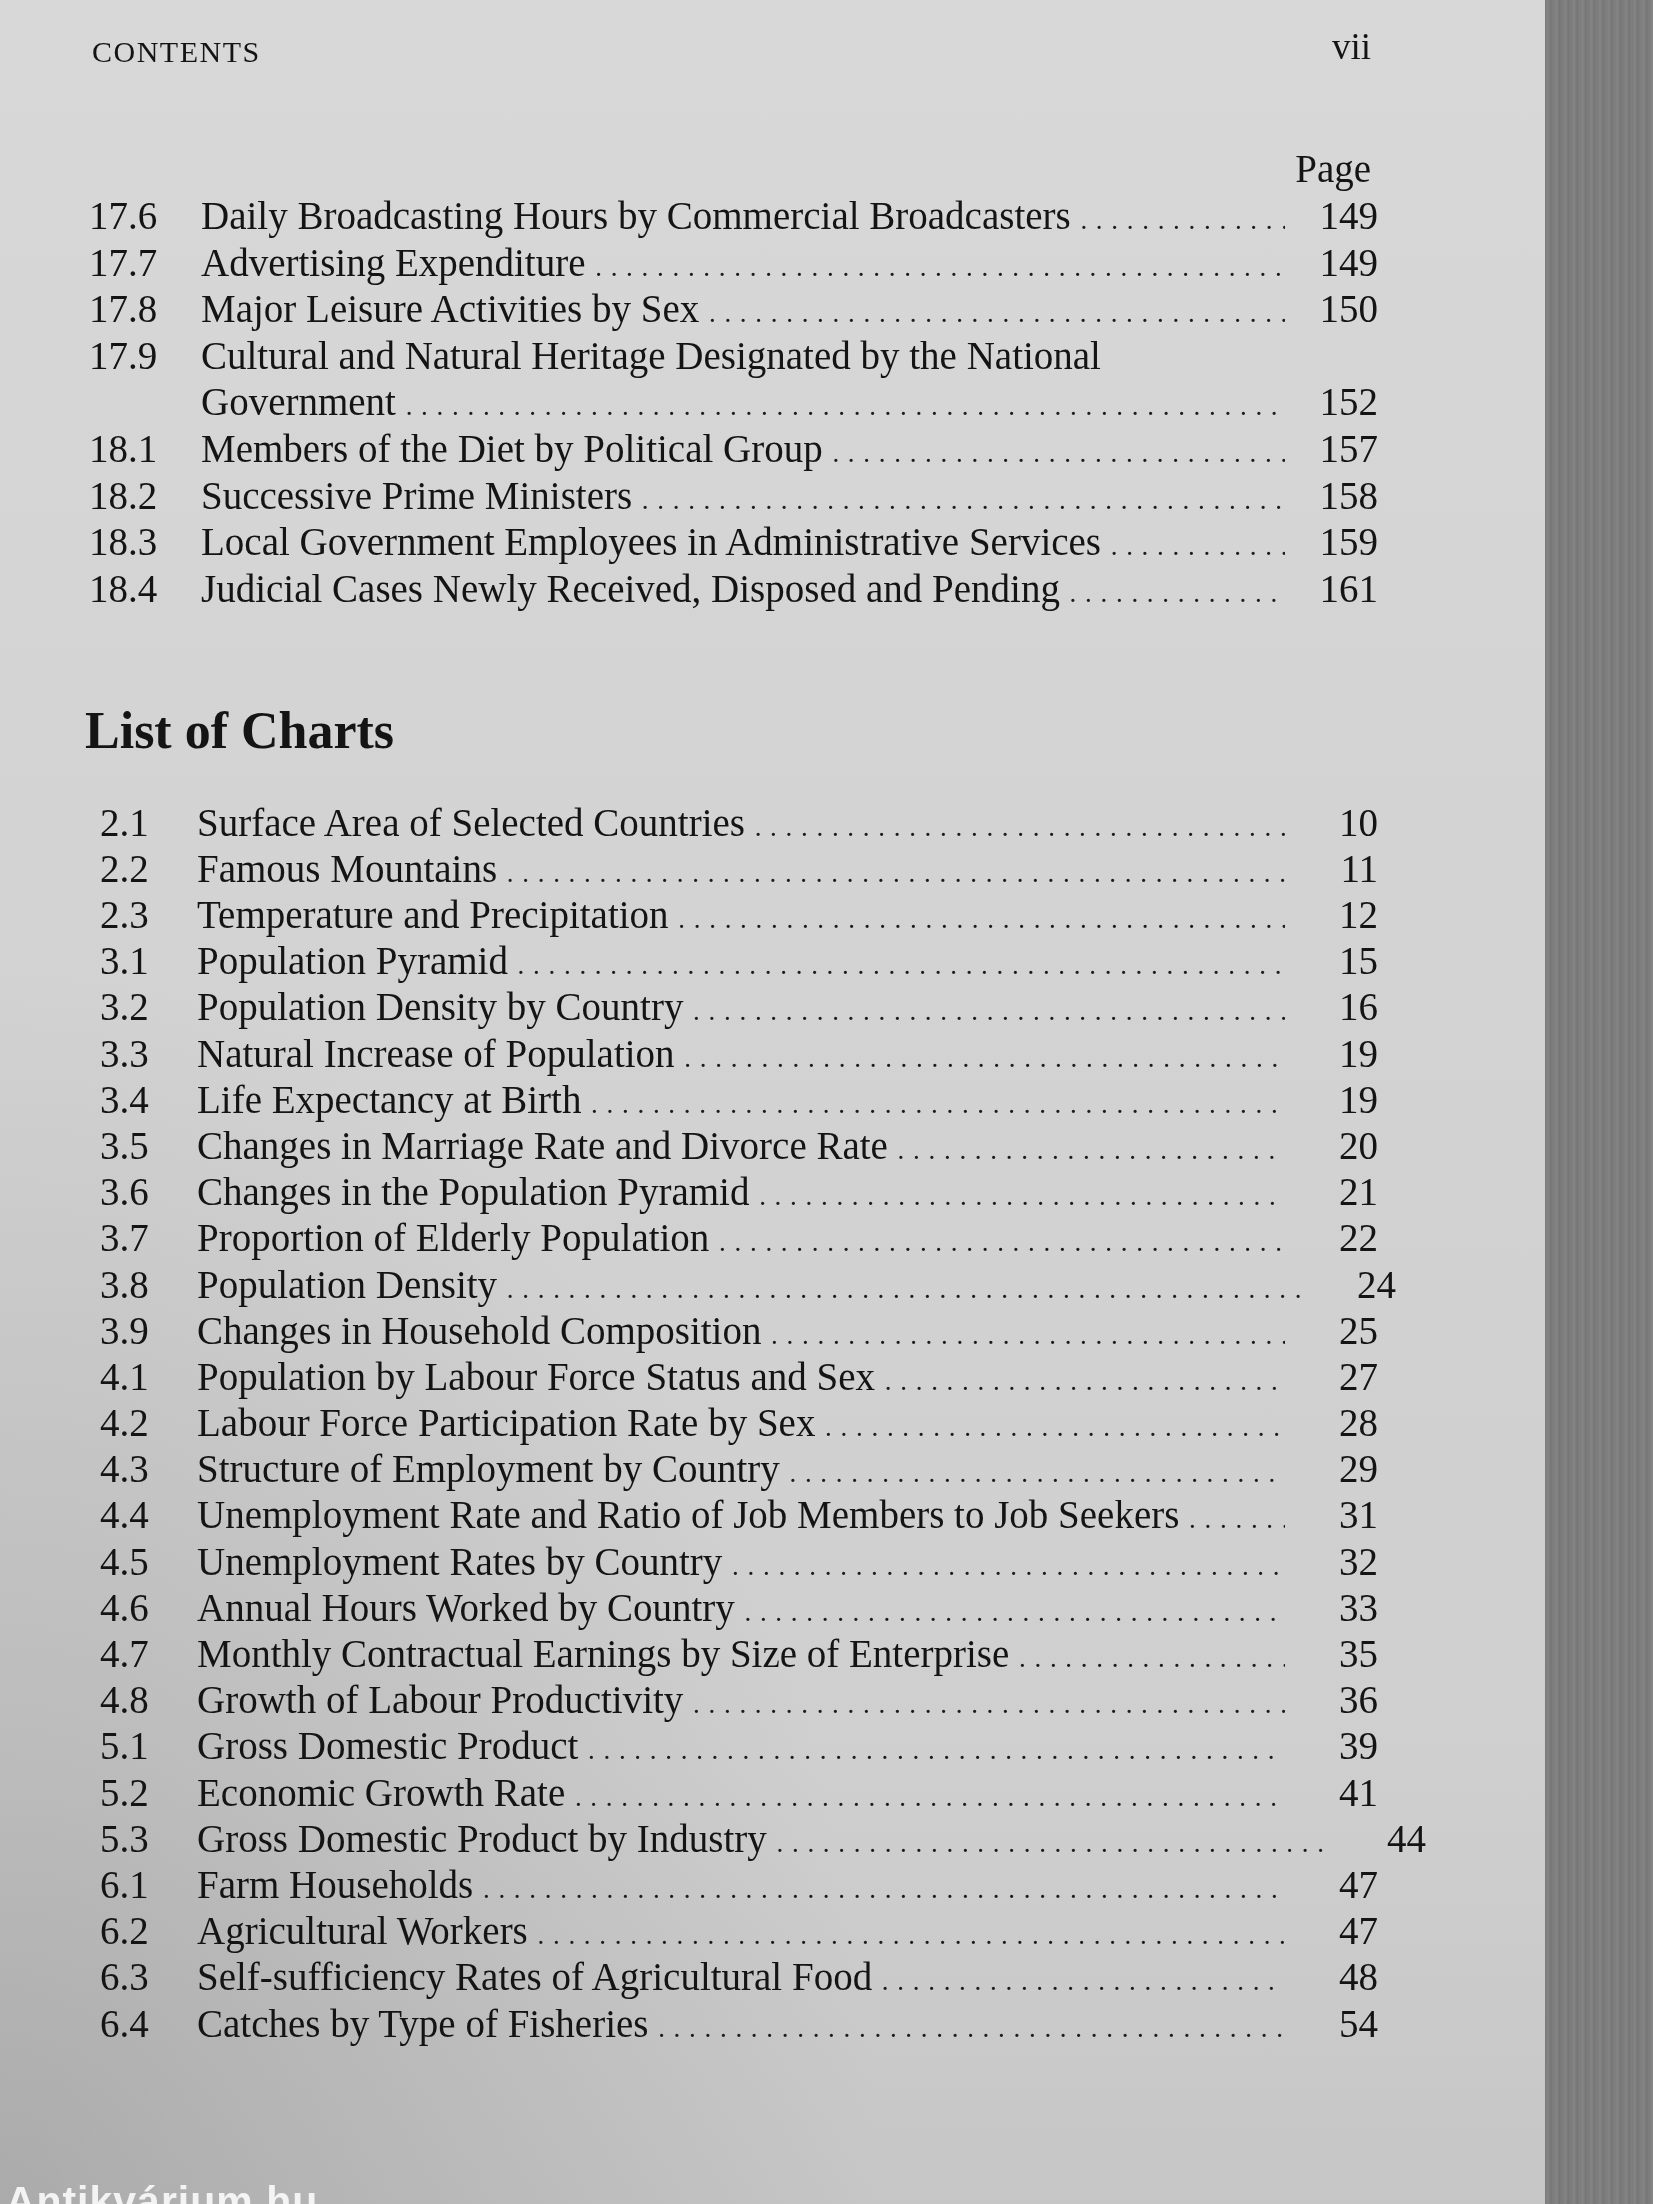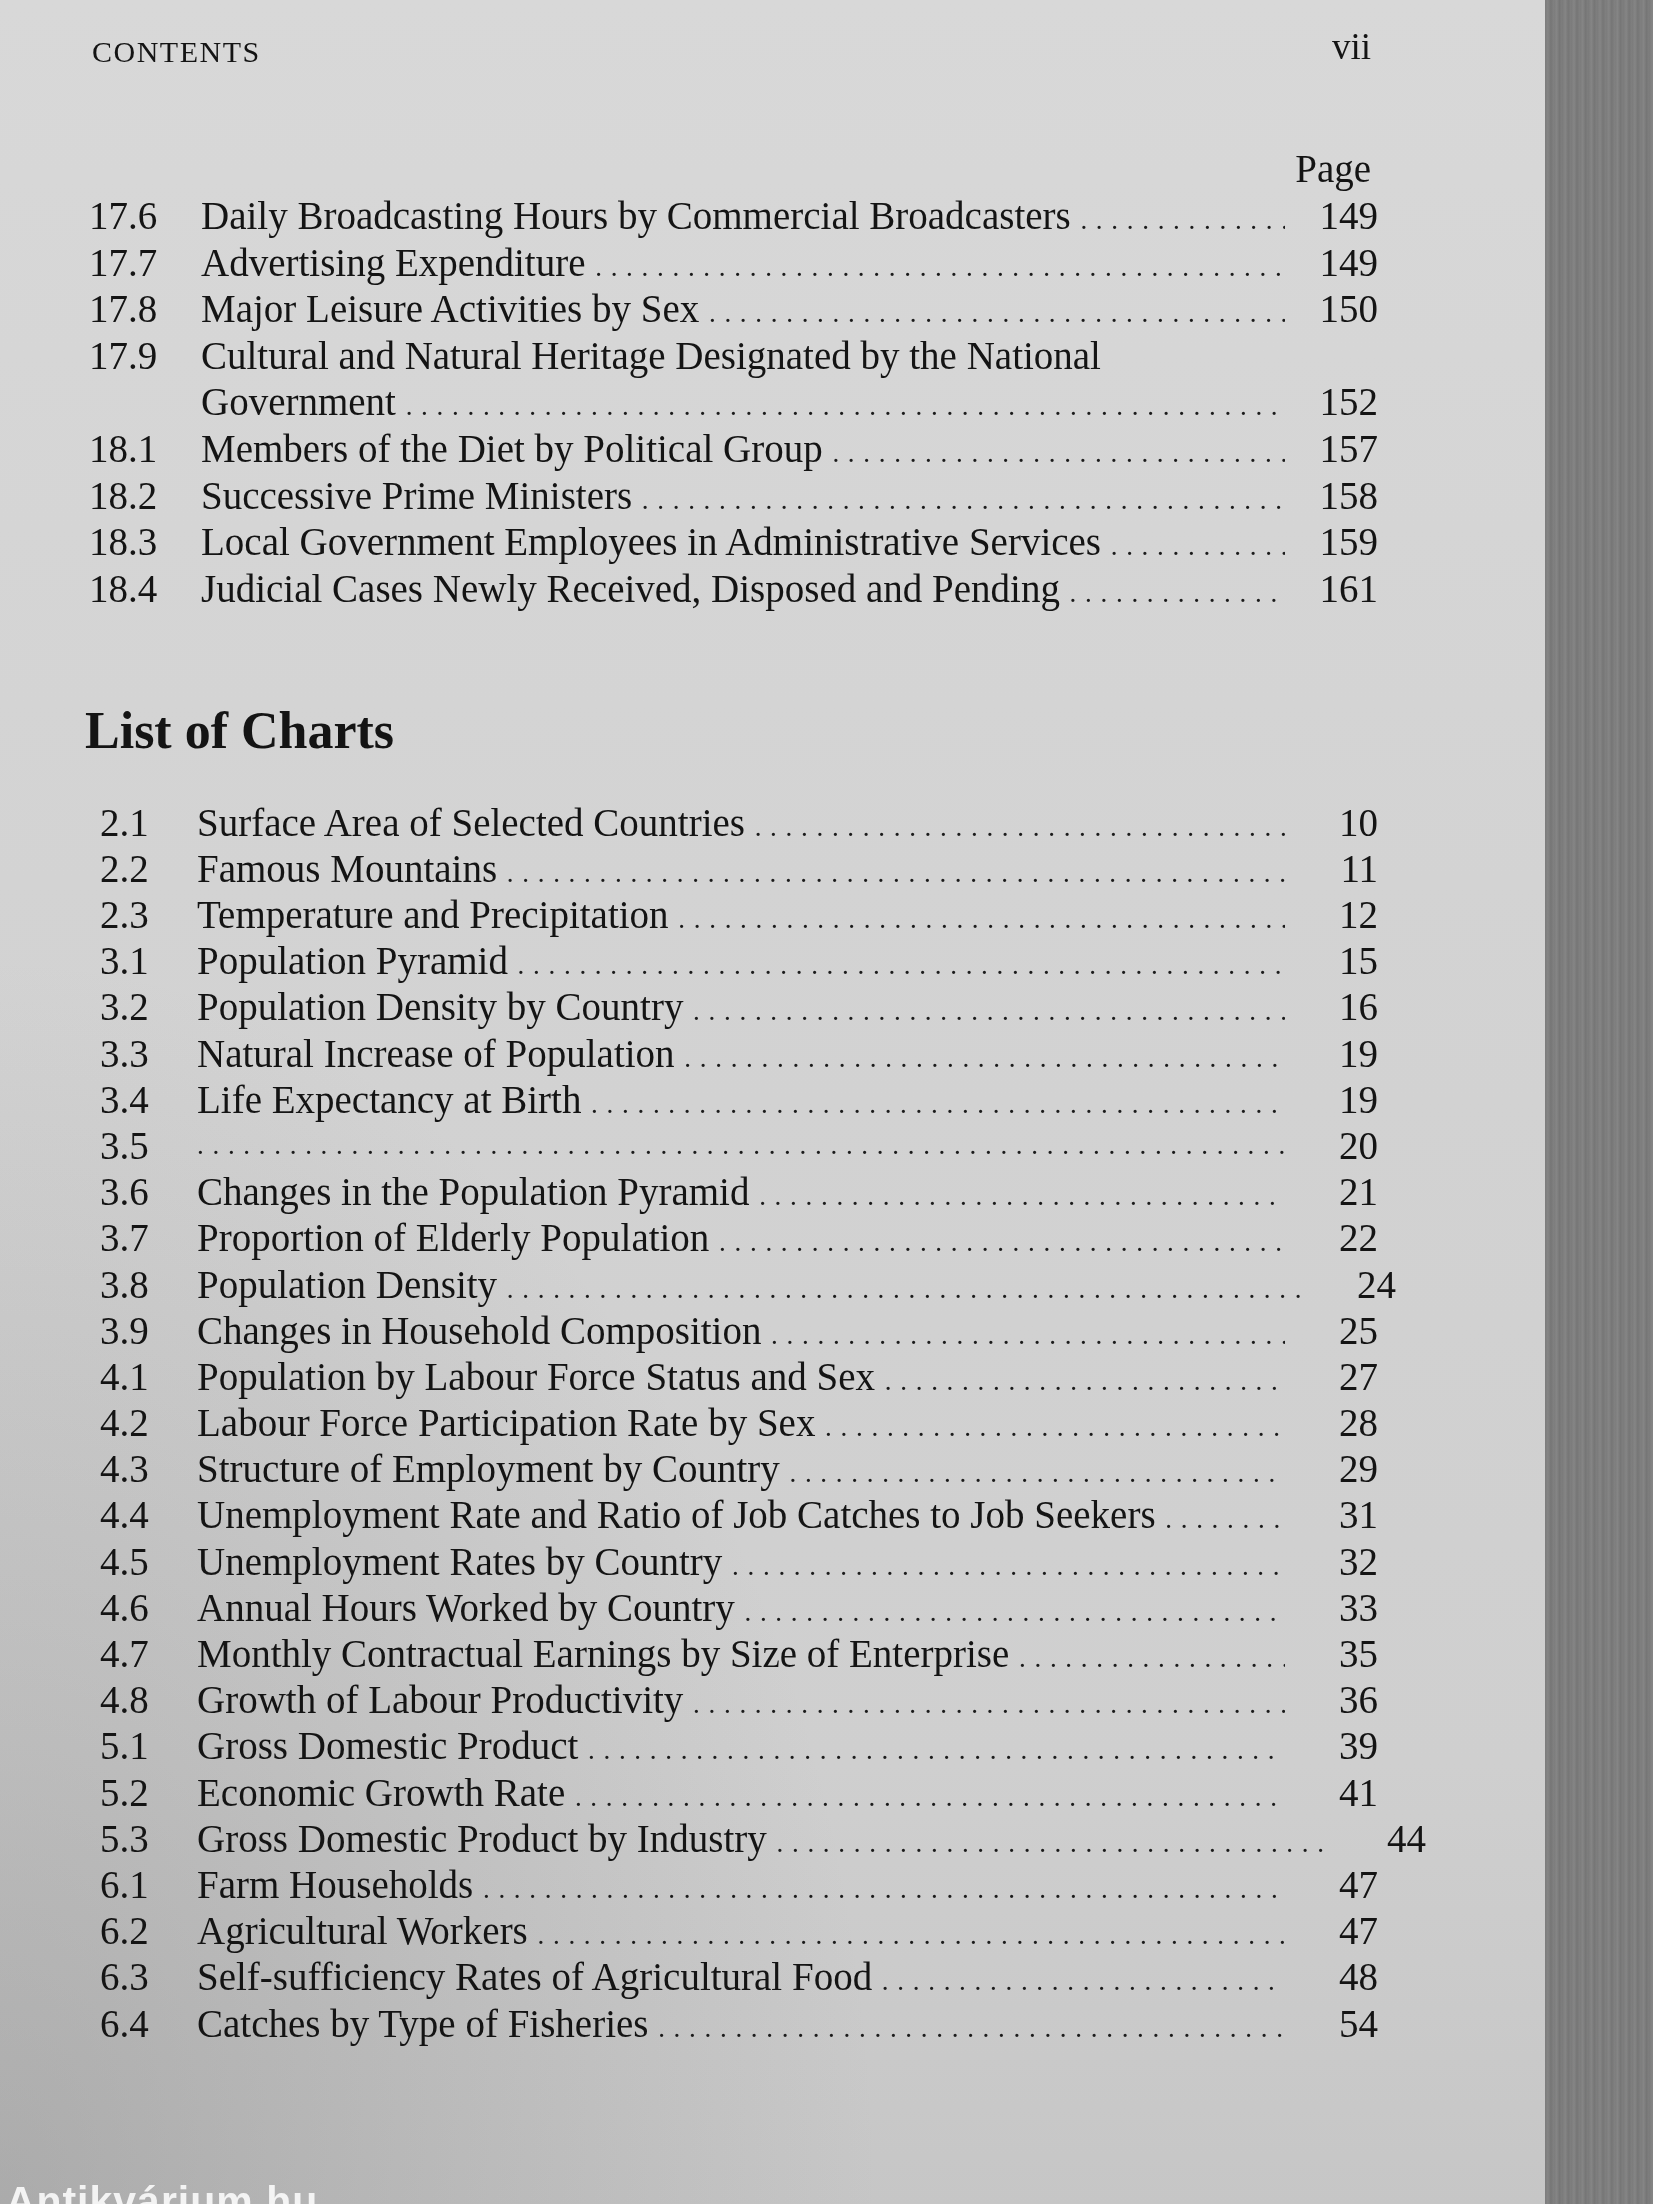--- a/index.html
+++ b/index.html
@@ -195,20 +195,21 @@
       <span class="num">3.4</span>
       <span class="title-wrap">
         <span class="title">Life Expectancy at Birth</span>
         <span class="leader">......................................................................................................</span>
       </span>
       <span class="pg">19</span>
     </div>
     <div class="row" style="top: 1122px;">
       <span class="num">3.5</span>
       <span class="title-wrap">
+        <span class="title">Changes in Marriage Rate and Divorce Rate</span>
         <span class="leader">......................................................................................................</span>
       </span>
       <span class="pg">20</span>
     </div>
     <div class="row" style="top: 1168px;">
       <span class="num">3.6</span>
       <span class="title-wrap">
         <span class="title">Changes in the Population Pyramid</span>
         <span class="leader">......................................................................................................</span>
       </span>
@@ -258,21 +259,21 @@
       <span class="num">4.3</span>
       <span class="title-wrap">
         <span class="title">Structure of Employment by Country</span>
         <span class="leader">......................................................................................................</span>
       </span>
       <span class="pg">29</span>
     </div>
     <div class="row" style="top: 1491px;">
       <span class="num">4.4</span>
       <span class="title-wrap">
-        <span class="title">Unemployment Rate and Ratio of Job Catches to Job Seekers</span>
+        <span class="title">Unemployment Rate and Ratio of Job Members to Job Seekers</span>
         <span class="leader">......................................................................................................</span>
       </span>
       <span class="pg">31</span>
     </div>
     <div class="row" style="top: 1538px; text-decoration: underline;">
       <span class="num">4.5</span>
       <span class="title-wrap">
         <span class="title">Unemployment Rates by Country</span>
         <span class="leader">......................................................................................................</span>
       </span>

